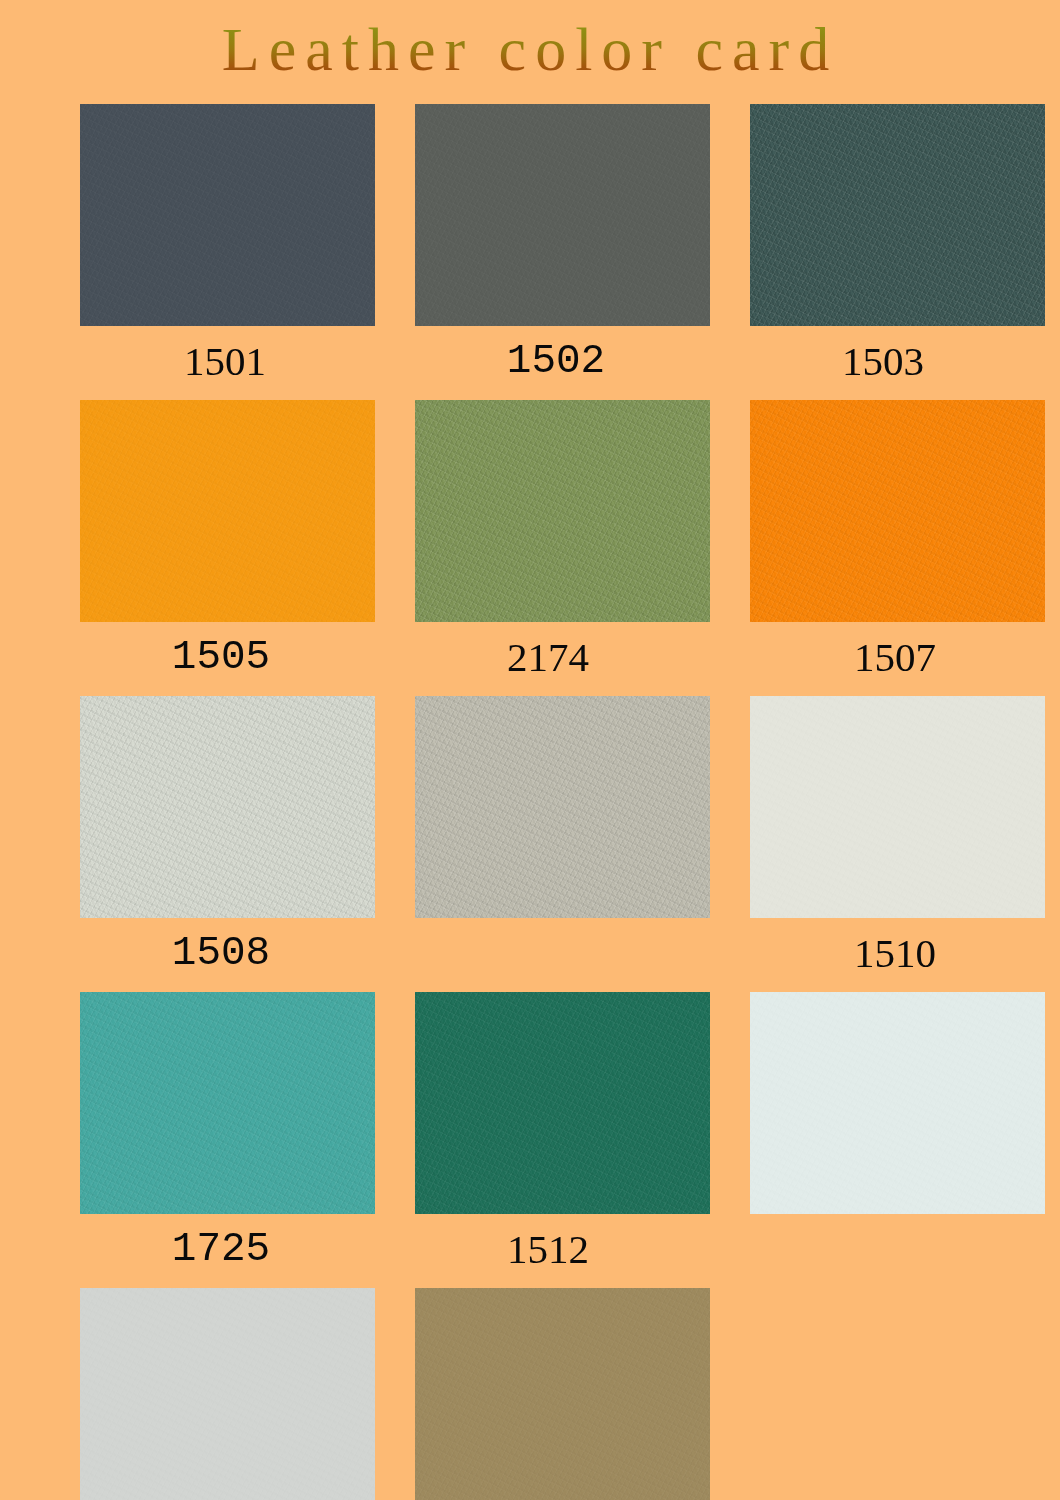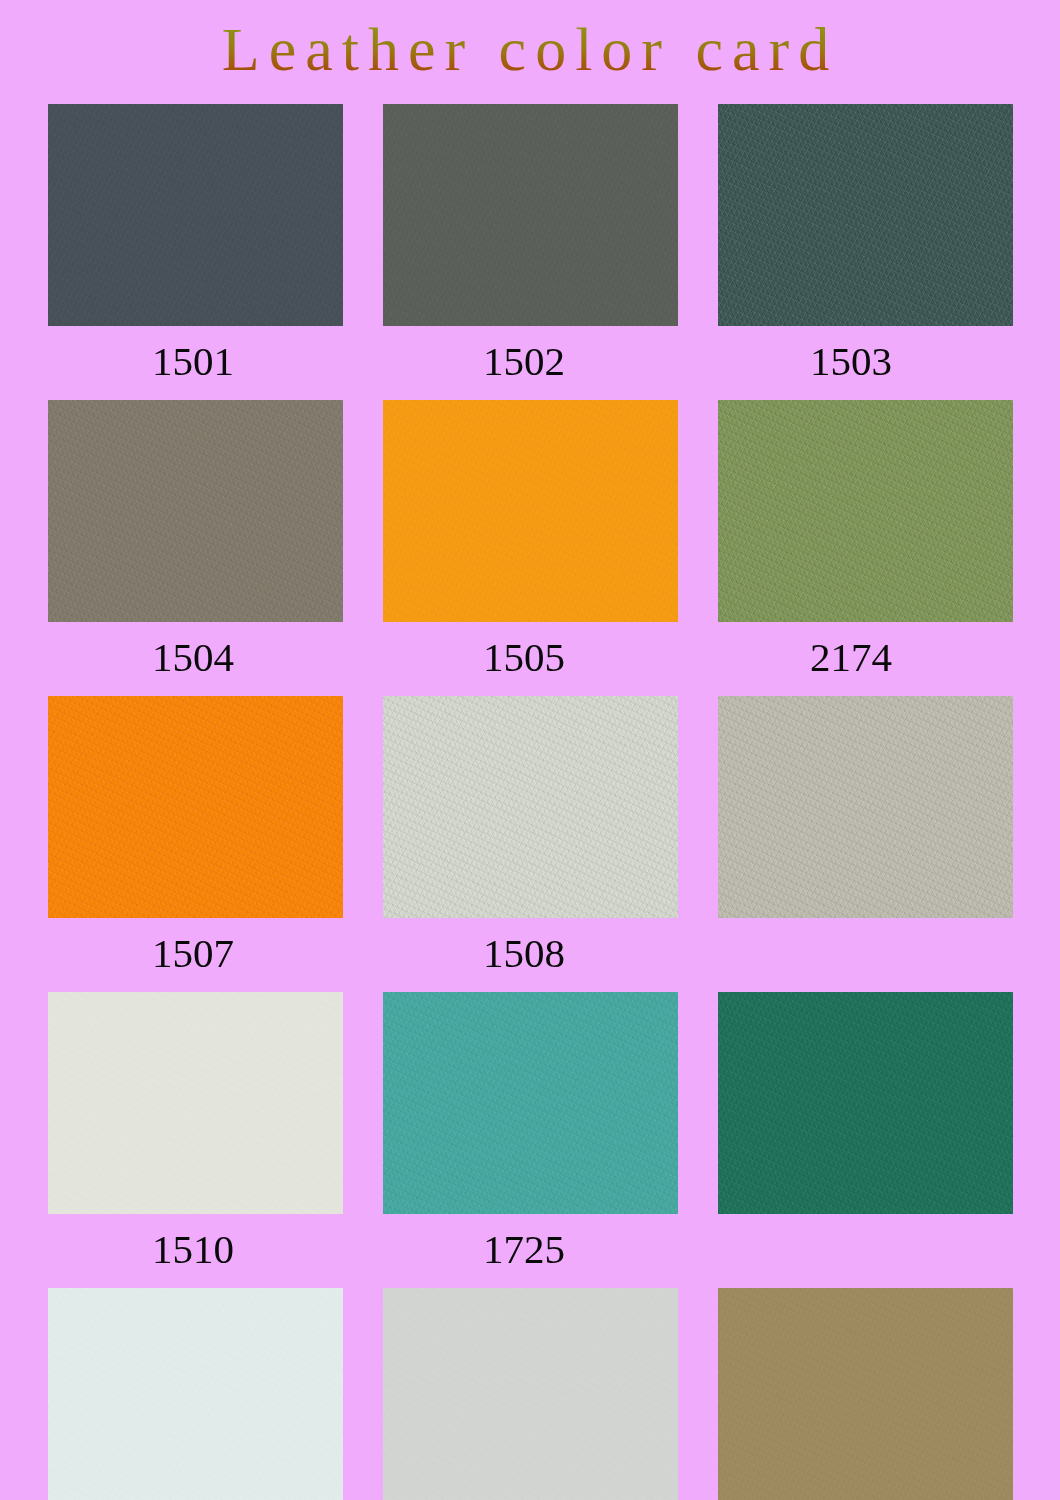--- a/index.html
+++ b/index.html
@@ -12,21 +12,21 @@
     height: 1500px;
     background: #ffffff;
     font-family: "Liberation Serif", "DejaVu Serif", serif;
     overflow: hidden;
   }
 
   .card {
     position: relative;
     width: 1060px;
     height: 1500px;
-    background: #f0abfc;
+    background: #fdba74;
     box-sizing: border-box;
   }
 
   
   .title-wrap {
     height: 104px;
     display: flex;
     align-items: center;
     justify-content: center;
   }
@@ -61,20 +61,21 @@
     display: grid;
     grid-template-columns: repeat(3, 295px);
     column-gap: 40px;
     row-gap: 0px;
     justify-content: center;
   }
 
   .cell {
     width: 295px;
     margin-bottom: 0;
+    margin-left: 32px;
   }
 
   .swatch {
     width: 295px;
     height: 222px;
     position: relative;
     overflow: hidden;
     background-repeat: no-repeat;
   }
   
@@ -100,21 +101,21 @@
     font-size: 41px;
     font-weight: 400;
     color: #0a0a0a;
     line-height: 1.0;
     padding-top: 15px;
     padding-bottom: 18px;
     letter-spacing: 0px;
   }
   
   .cell.col-3 .code { transform: translateX(-14px); }
-  .cell.col-2 .code { transform: translateX(-6px); }
+  .cell.col-2 .code { transform: translateX(-6px); font-family: Liberation Mono, monospace; }
   .cell.col-1 .code { transform: translateX(-2px); }
 </style>
 </head>
 <body>
 
 <div class="card">
 
   <div class="title-wrap">
     <h1 class="title">Leather color card</h1>
   </div>
@@ -124,24 +125,20 @@
         <div class="swatch grain-soft" style="background-color: rgb(71, 80, 89);"></div>
         <span class="code">1501</span>
       </div>
       <div class="cell col-2">
         <div class="swatch grain-soft" style="background-color: rgb(91, 95, 90);"></div>
         <span class="code">1502</span>
       </div>
       <div class="cell col-3">
         <div class="swatch grain-heavy" style="background-color: rgb(59, 86, 83);"></div>
         <span class="code">1503</span>
-      </div>
-      <div class="cell col-1">
-        <div class="swatch" style="background-color: rgb(129, 122, 107);"></div>
-        <span class="code">1504</span>
       </div>
       <div class="cell col-2">
         <div class="swatch grain-soft" style="background-color: rgb(246, 155, 18);"></div>
         <span class="code">1505</span>
       </div>
       <div class="cell col-3">
         <div class="swatch grain-heavy" style="background-color: rgb(127, 149, 87);"></div>
         <span class="code">2174</span>
       </div>
       <div class="cell col-1">
@@ -158,20 +155,21 @@
       <div class="cell col-1">
         <div class="swatch grain-flat" style="background-color: rgb(228, 229, 220);"></div>
         <span class="code">1510</span>
       </div>
       <div class="cell col-2">
         <div class="swatch" style="background-color: rgb(69, 169, 161);"></div>
         <span class="code">1725</span>
       </div>
       <div class="cell col-3">
         <div class="swatch" style="background-color: rgb(30, 112, 89);"></div>
+        <span class="code">1512</span>
       </div>
       <div class="cell col-1">
         <div class="swatch grain-flat" style="background-color: rgb(226, 236, 234);"></div>
       </div>
       <div class="cell col-2">
         <div class="swatch grain-flat" style="background-color: rgb(210, 213, 210);"></div>
       </div>
       <div class="cell col-3">
         <div class="swatch grain-soft" style="background-color: rgb(158, 138, 94);"></div>
       </div>

